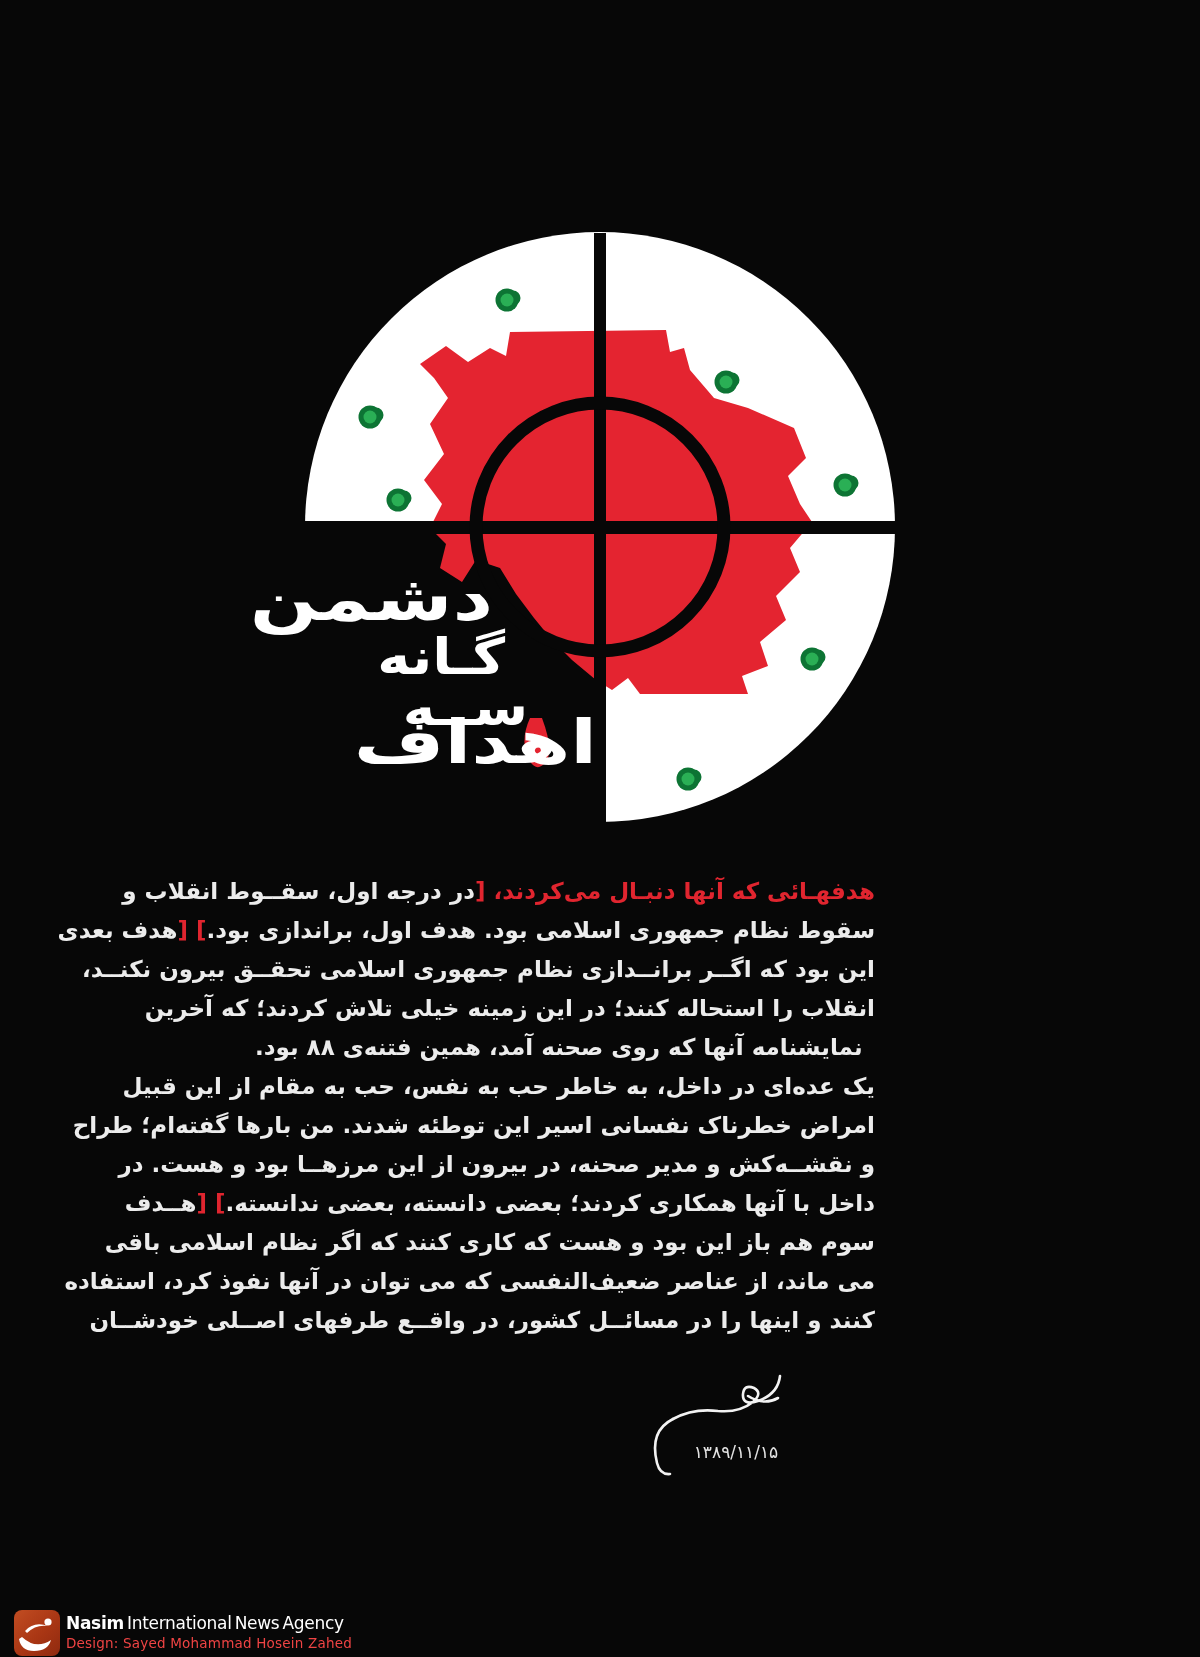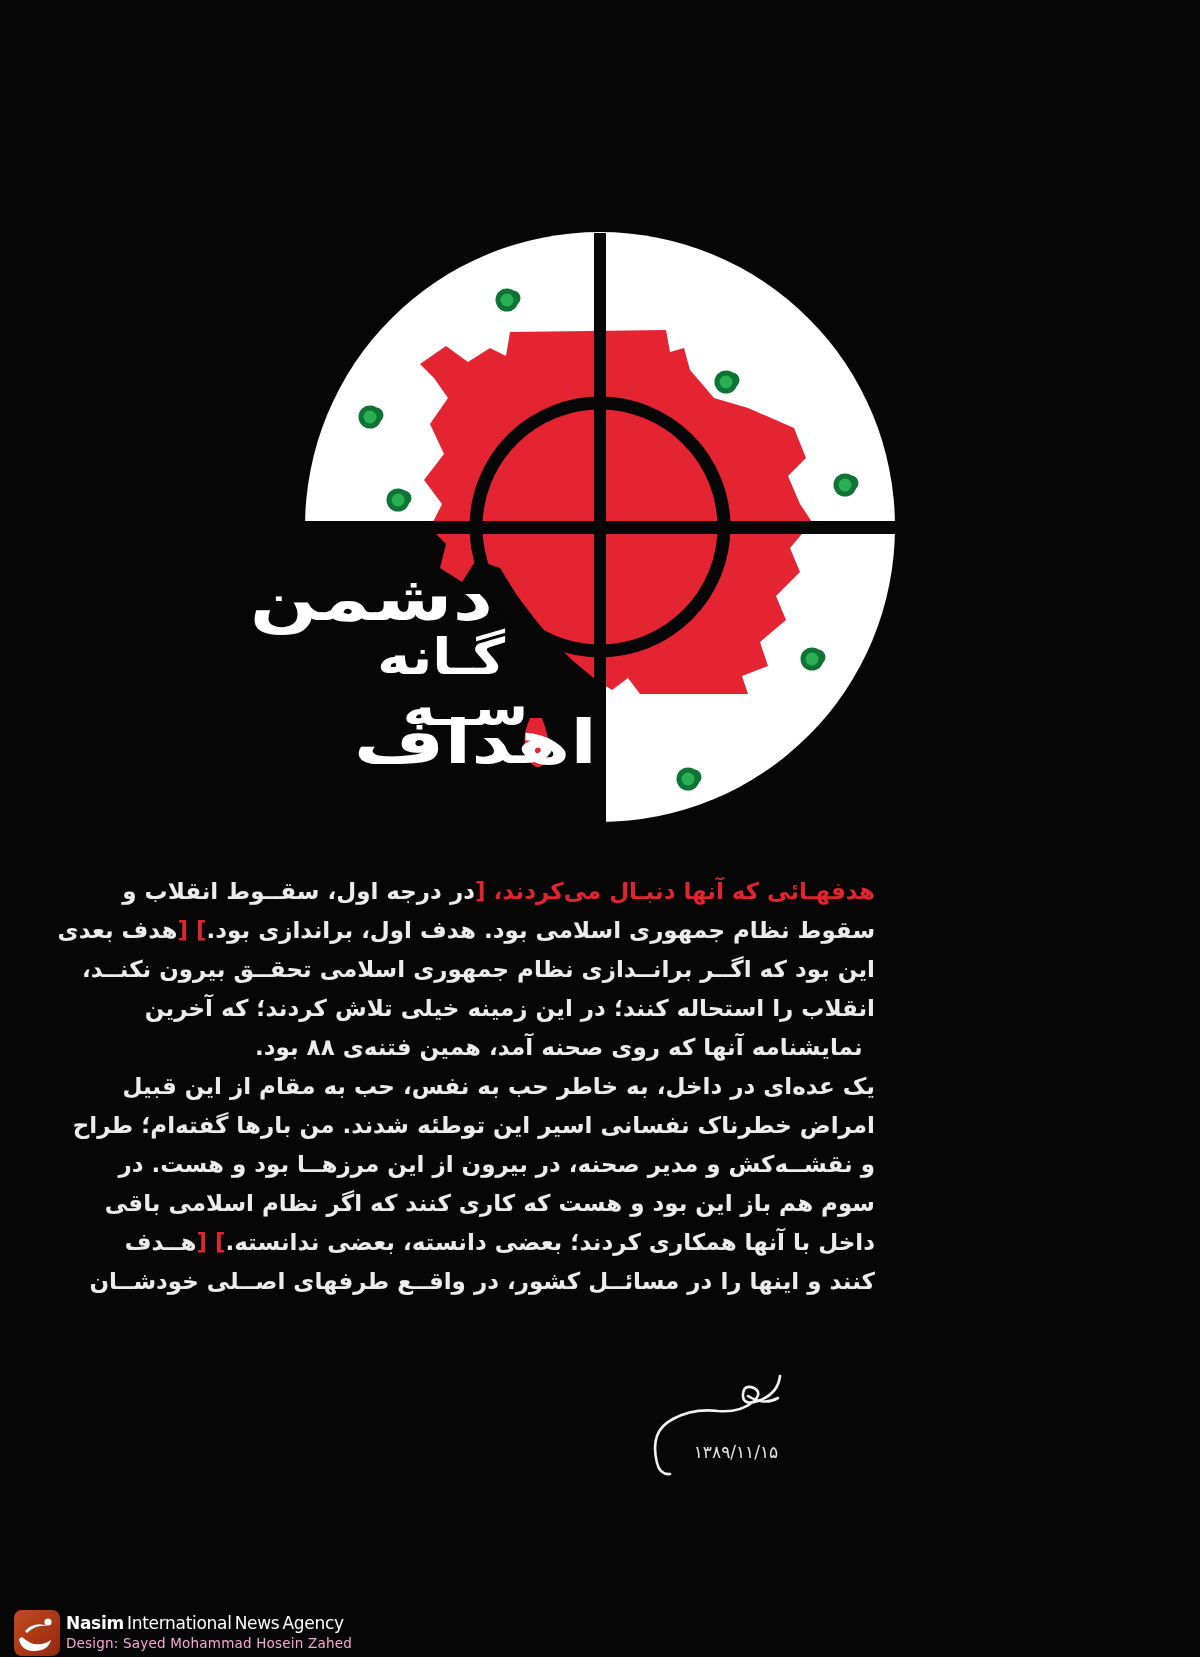--- a/index.html
+++ b/index.html
@@ -35,21 +35,21 @@
   .logo{
     position:absolute;left:0;top:0;width:46px;height:46px;border-radius:8px;
     background:linear-gradient(135deg,#c24d22 0%,#a93614 55%,#8f2a10 100%);
   }
   .brand-line{
     position:absolute;left:52px;top:3px;white-space:nowrap;color:#ffffff;
     font-size:17px;letter-spacing:-0.3px;word-spacing:-2px;
   }
   .brand-bold{font-weight:700;}
   .design-line{
-    position:absolute;left:52px;top:25px;white-space:nowrap;color:#f9a8d4;
+    position:absolute;left:52px;top:25px;white-space:nowrap;color:#ef4444;
     font-size:13.5px;font-weight:500;letter-spacing:0.2px;
   }
 </style>
 </head>
 <body>
 
 <div class="poster">
 
   <svg class="target-svg" width="1200" height="1657" viewBox="0 0 1200 1657">
 
@@ -122,22 +122,23 @@
 
   <div class="quote">
       <div class="qline "><span style="color: rgb(224, 37, 47);">هدفهـائی که آنها دنبـال می‌کردند، [</span><span>در درجه اول، سقــوط انقلاب و</span></div>
       <div class="qline "><span>سقوط نظام جمهوری اسلامی بود. هدف اول، براندازی بود.</span><span style="color: rgb(224, 37, 47);">] [</span><span>هدف بعدی</span></div>
       <div class="qline "><span>این بود که اگــر برانــدازی نظام جمهوری اسلامی تحقــق بیرون نکنــد،</span></div>
       <div class="qline "><span>انقلاب را استحاله کنند؛ در این زمینه خیلی تلاش کردند؛ که آخرین</span></div>
       <div class="qline left"><span>نمایشنامه آنها که روی صحنه آمد، همین فتنه‌ی ۸۸ بود.</span></div>
       <div class="qline "><span>یک عده‌ای در داخل، به خاطر حب به نفس، حب به مقام از این قبیل</span></div>
       <div class="qline "><span>امراض خطرناک نفسانی اسیر این توطئه شدند. من بارها گفته‌ام؛ طراح</span></div>
       <div class="qline "><span>و نقشــه‌کش و مدیر صحنه، در بیرون از این مرزهــا بود و هست. در</span></div>
+      <div class="qline "><span>داخل با آنها همکاری کردند؛ بعضی دانسته، بعضی ندانسته.</span><span style="color: rgb(224, 37, 47);">] [</span><span>هــدف</span></div>
       <div class="qline "><span>سوم هم باز این بود و هست که کاری کنند که اگر نظام اسلامی باقی</span></div>
-      <div class="qline "><span>داخل با آنها همکاری کردند؛ بعضی دانسته، بعضی ندانسته.</span><span style="color: rgb(224, 37, 47);">] [</span><span>هــدف</span></div>
+      <div class="qline "><span>می ماند، از عناصر ضعیف‌النفسی که می توان در آنها نفوذ کرد، استفاده</span></div>
       <div class="qline "><span>کنند و اینها را در مسائــل کشور، در واقــع طرفهای اصــلی خودشــان</span></div>
     </div>
 
   <svg class="sig-svg" width="210" height="130" viewBox="0 0 210 130">
     <g fill="none" stroke="#f2f2f2" stroke-width="2.6" stroke-linecap="round">
       <path d="M 182,16 q -2,18 -22,25 q -16,5 -15,-7 q 1,-10 11,-6 q 9,5 -1,14 q -14,11 -35,9 q -25,-3 -45,8"></path>
       <path d="M 150,36 q 16,10 30,2"></path>
       <path d="M 75,59 q -24,12 -16,44 q 3,12 13,11"></path>
     </g>
   </svg>

